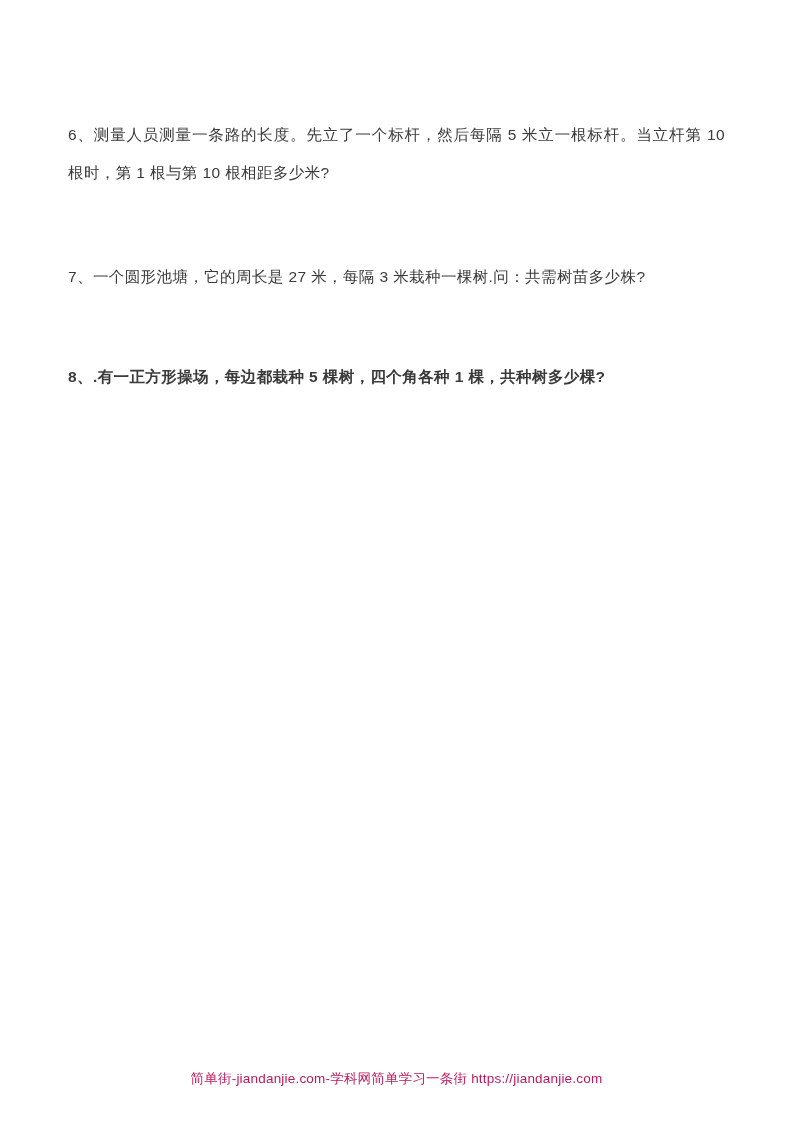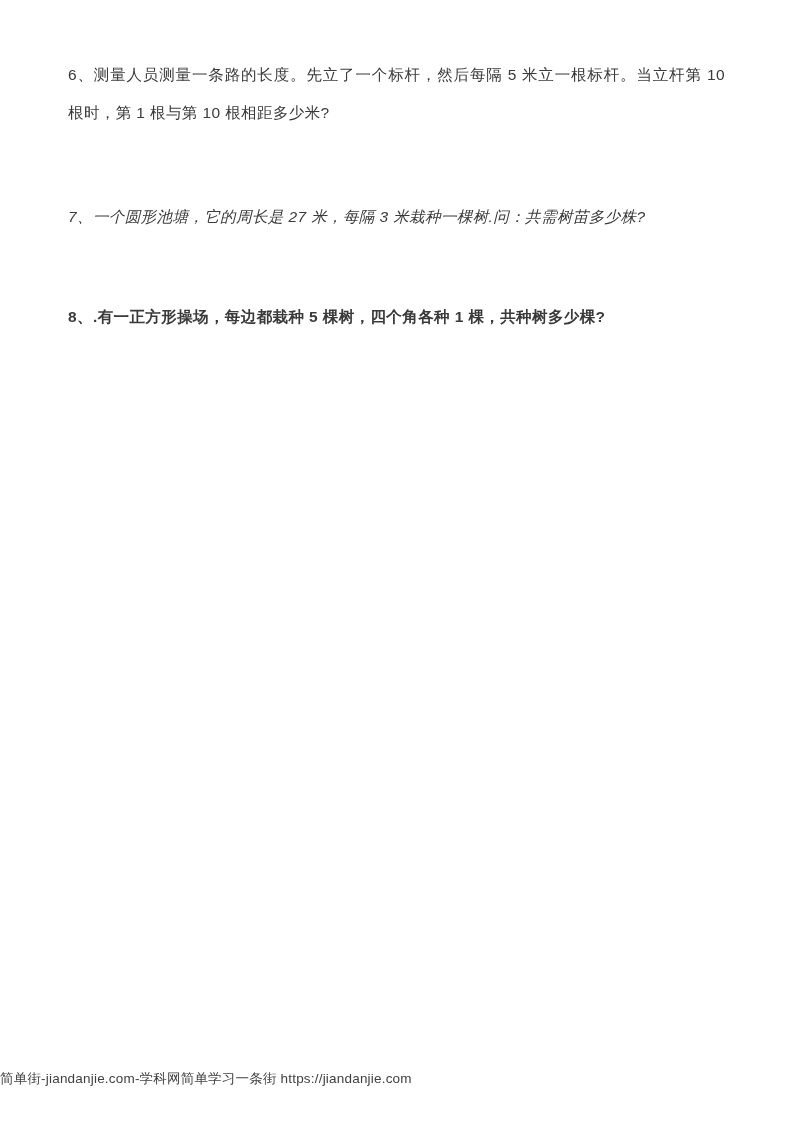--- a/index.html
+++ b/index.html
@@ -16,45 +16,45 @@
     overflow: hidden;
   }
   .page {
     position: relative;
     width: 793px;
     height: 1122px;
     box-sizing: border-box;
     padding: 0 68px;
   }
   .content {
-    padding-top: 56px;
+    padding-top: 116px;
   }
   .question {
     font-size: 15.5px;
     line-height: 2.45;
     color: #3a3a3a;
     letter-spacing: 0.4px;
     text-align: justify;
     margin: 0 0 62px 0;
     max-width: 660px;
   }
   .question:last-of-type {
     margin-bottom: 0;
     font-weight: bold;
   }
   .q-gap-1 { margin-bottom: 66px; }
-  .q-gap-2 { margin-bottom: 62px; font-style: italic; }
+  .q-gap-2 { margin-bottom: 62px; }
   .footer {
     position: absolute;
     left: 0;
     right: 0;
     bottom: 34px;
-    text-align: left;
+    text-align: center;
     font-size: 13.5px;
-    color: #404040;
+    color: #be185d;
     letter-spacing: 0.2px;
   }
 </style>
 </head>
 <body>
 
 <div class="page">
   <div class="content">
     <p class="question q-gap-1">6、测量人员测量一条路的长度。先立了一个标杆，然后每隔 5 米立一根标杆。当立杆第 10 根时，第 1 根与第 10 根相距多少米?</p>
     <p class="question q-gap-2">7、一个圆形池塘，它的周长是 27 米，每隔 3 米栽种一棵树.问：共需树苗多少株?</p>

